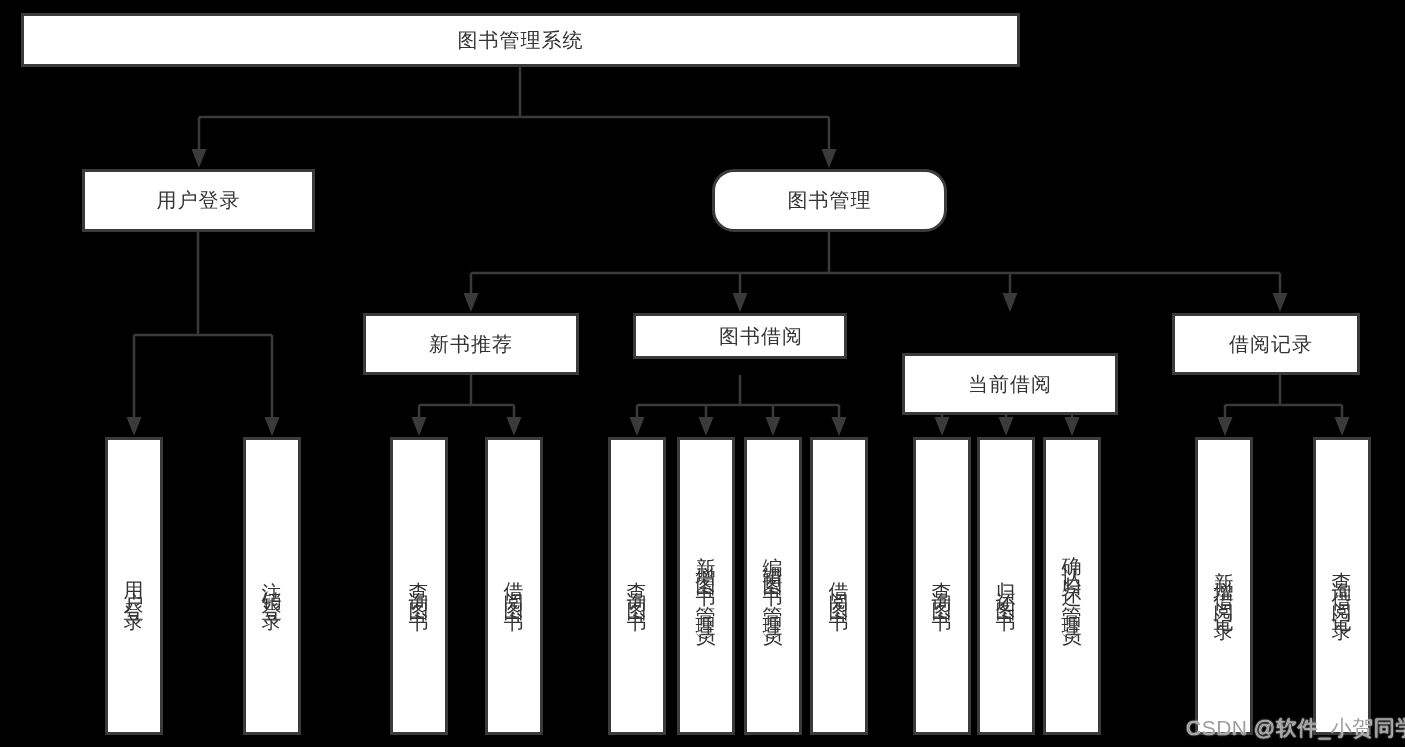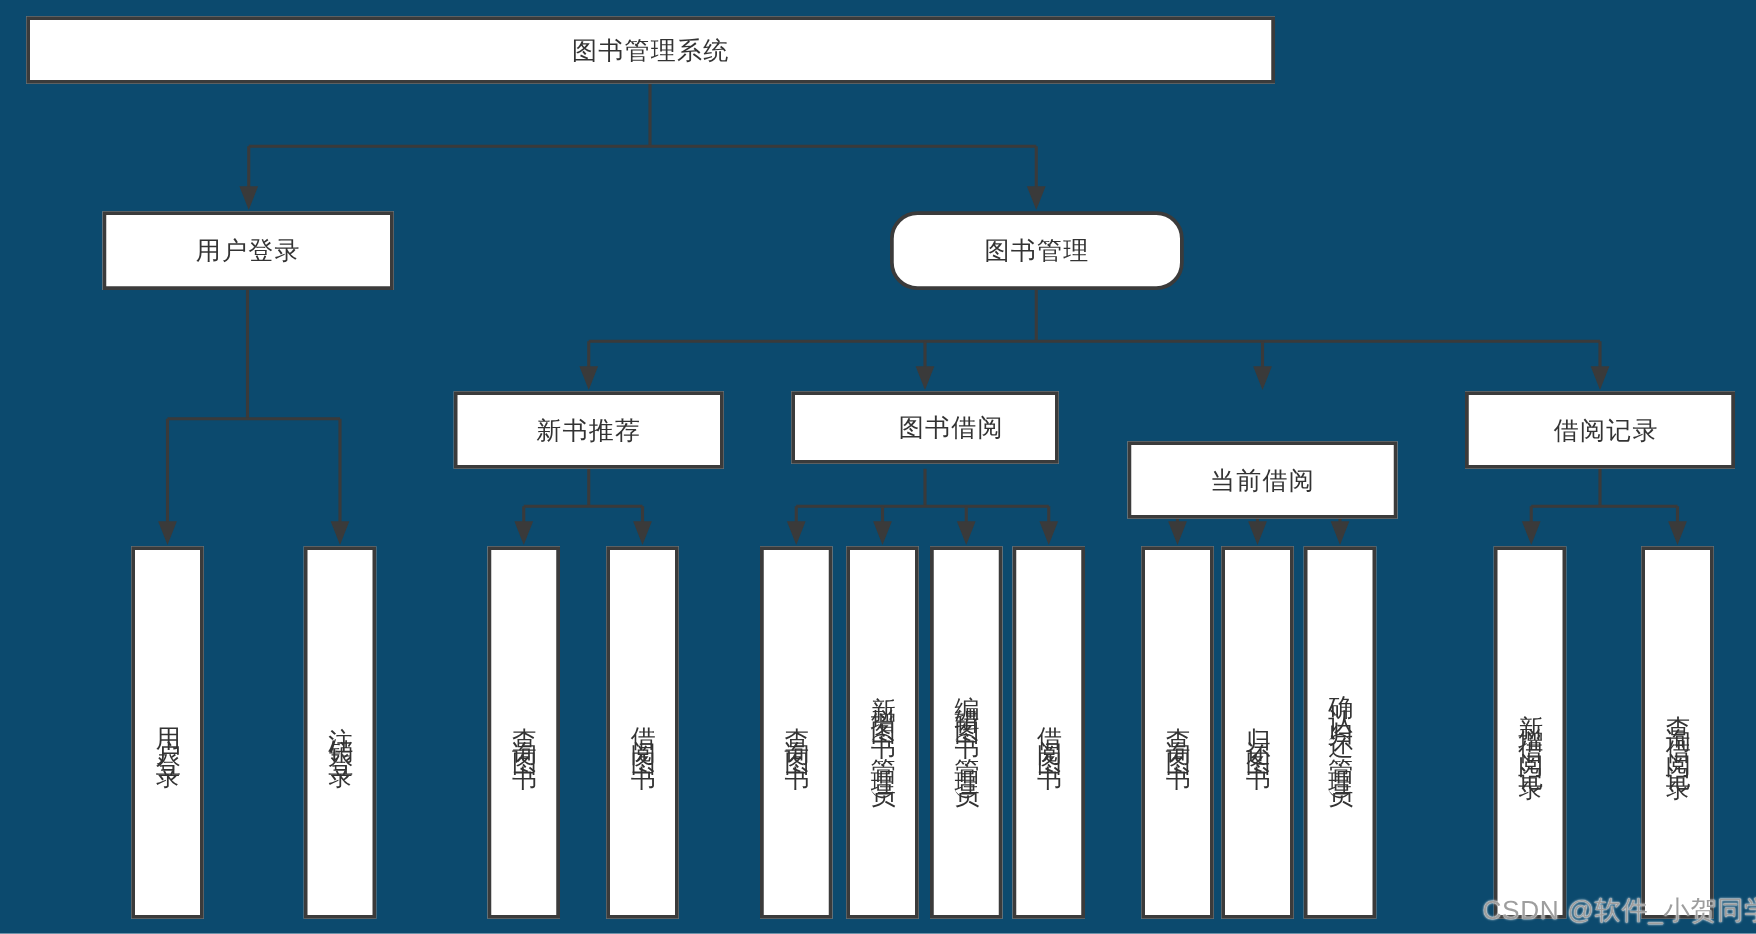--- a/index.html
+++ b/index.html
@@ -5,21 +5,21 @@
 <style>
   * { box-sizing: border-box; }
   html, body { margin: 0; padding: 0; background: #ffffff; }
   body {
     font-family: "Liberation Sans", "DejaVu Sans", sans-serif;
     width: 1405px; height: 747px; overflow: hidden;
   }
   .canvas {
     position: relative;
     width: 1405px; height: 747px;
-    background: #0c4a6e;
+    background: #000000;
   }
   .connectors {
     position: absolute; left: 0; top: 0; z-index: 1;
   }
   .node {
     position: absolute;
     background: #ffffff;
     border: 3px solid #3b3b3b;
     display: flex;
     align-items: center;
@@ -121,23 +121,23 @@
       <polygon points="1334.5,417 1349.5,417 1342,436"></polygon>
     </g>
   </svg>
 
   <div class="node" style="left:21px; top:13px; width:999px; height:54px;">图书管理系统</div>
 
   <div class="node" style="left:82px; top:169px; width:233px; height:63px;">用户登录</div>
   <div class="node" style="left:712px; top:169px; width:235px; height:63px;border-radius:22px;">图书管理</div>
 
   <div class="node" style="left:363px; top:313px; width:216px; height:62px;">新书推荐</div>
-  <div class="node" style="left:633px; top:313px; width:214px; height:58px;padding-left:42px;">图书借阅</div>
+  <div class="node" style="left:633px; top:313px; width:214px; height:46px;padding-left:42px;">图书借阅</div>
   <div class="node" style="left:902px; top:313px; width:216px; height:62px;margin-top:40px;">当前借阅</div>
-  <div class="node" style="left:1172px; top:313px; width:216px; height:62px;padding-left:10px;">借阅记录</div>
+  <div class="node" style="left:1172px; top:313px; width:188px; height:62px;padding-left:10px;">借阅记录</div>
 
   <div class="node leaf" style="left:105px; top:437px; width:58px; height:298px;">用户登录</div>
   <div class="node leaf" style="left:243px; top:437px; width:58px; height:298px;">注销登录</div>
 
   <div class="node leaf" style="left:390px; top:437px; width:58px; height:298px;">查询图书</div>
   <div class="node leaf" style="left:485px; top:437px; width:58px; height:298px;">借阅图书</div>
 
   <div class="node leaf" style="left:608px; top:437px; width:58px; height:298px;">查询图书</div>
   <div class="node leaf" style="left:677px; top:437px; width:58px; height:298px;">新增图书（管理员）</div>
   <div class="node leaf" style="left:744px; top:437px; width:58px; height:298px;">编辑图书（管理员）</div>

